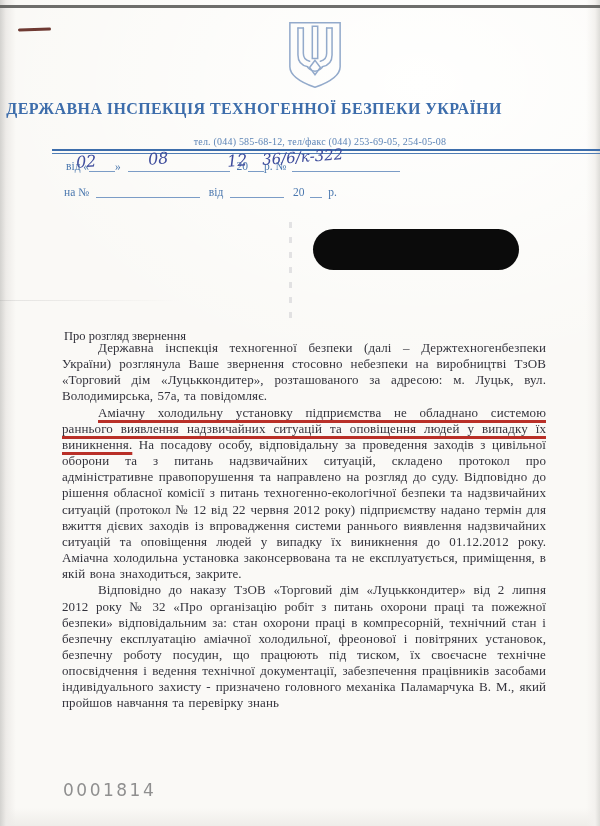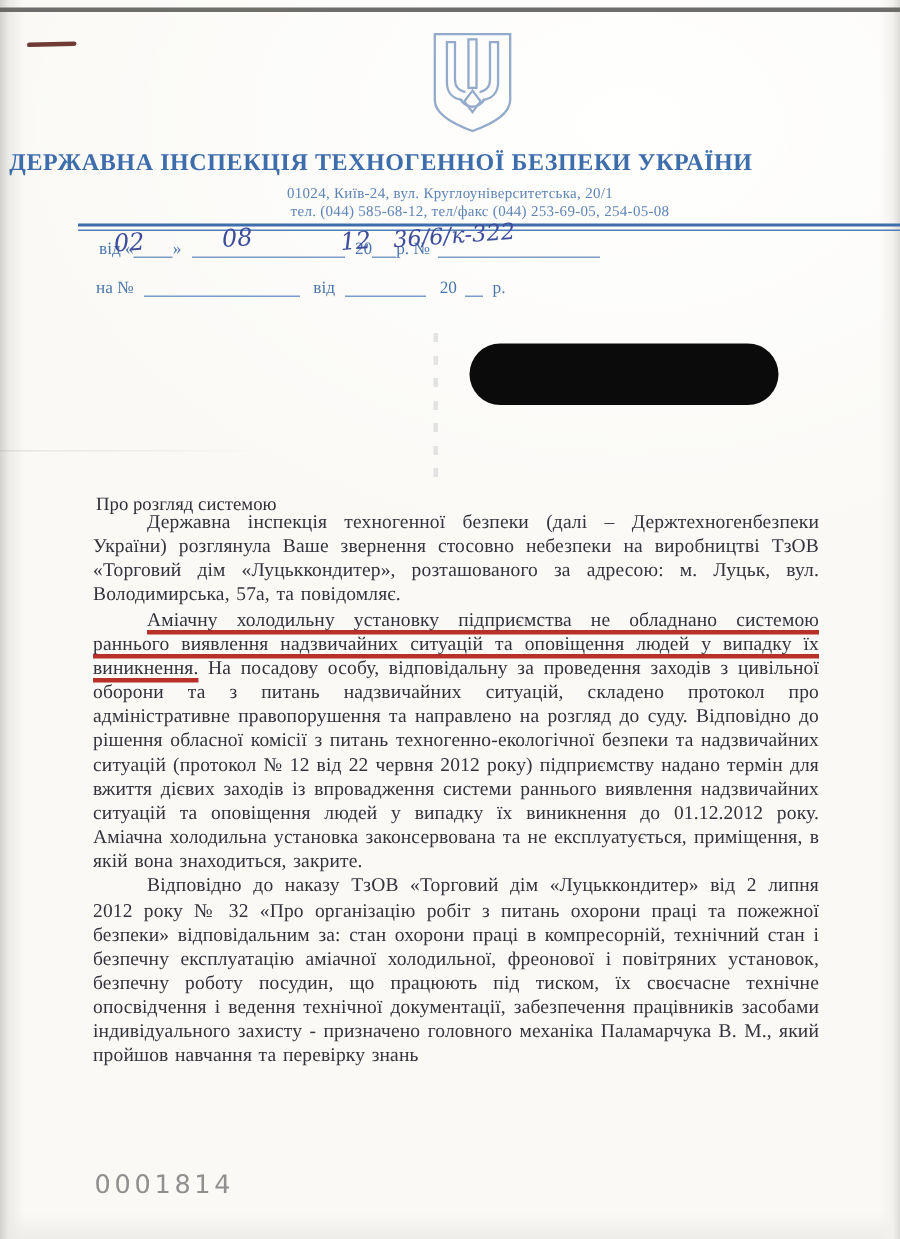--- a/index.html
+++ b/index.html
@@ -64,21 +64,20 @@
       <path d="M51 9 v30 c0 8 -5 12 -11 13"></path>
       <path d="M45 9 v28 c0 5 -3 8 -7 9"></path>
       <path d="M45 9 h6"></path>
       <path d="M29 7 h6 v36 h-6 z"></path>
       <path d="M32 45 l6 8 -6 8 -6 -8 z"></path>
       <path d="M24 53 c3 3 5 4 8 4 s5 -1 8 -4"></path>
     </svg>
   </div>
 
   <div class="agency">ДЕРЖАВНА ІНСПЕКЦІЯ ТЕХНОГЕННОЇ БЕЗПЕКИ УКРАЇНИ</div>
-  <div class="addr addr1">01024, Київ-24, вул. Круглоуніверситетська, 20/1</div>
   <div class="addr addr2">тел. (044) 585-68-12, тел/факс (044) 253-69-05, 254-05-08</div>
 
   <div class="rule-thick"></div>
   <div class="rule-thin"></div>
 
   <div class="refrow" style="left:66px;top:158px;">
     <span>від «</span><span class="blank" style="width:26px;"></span><span>»</span>
     <span class="blank" style="width:102px;margin-left:4px;"></span>
     <span style="margin-left:4px;">20</span><span class="blank" style="width:16px;"></span><span>р. №</span>
     <span class="blank" style="width:108px;margin-left:3px;"></span>
@@ -94,21 +93,21 @@
     <span style="margin-left:6px;">від</span>
     <span class="blank" style="width:54px;margin-left:4px;"></span>
     <span style="margin-left:6px;">20</span>
     <span class="blank" style="width:12px;margin-left:3px;"></span>
     <span style="margin-left:3px;">р.</span>
   </div>
 
   <div class="bleed"></div>
   <div class="redaction"></div>
 
-  <div class="subject">Про розгляд системою</div>
+  <div class="subject">Про розгляд звернення</div>
 
   <div class="body">
     <p>Державна інспекція техногенної безпеки (далі – Держтехногенбезпеки України) розглянула Ваше звернення стосовно небезпеки на виробництві ТзОВ «Торговий дім «Луцьккондитер», розташованого за адресою: м. Луцьк, вул. Володимирська, 57а, та повідомляє.</p>
     <p><span class="underlined-red">Аміачну холодильну установку підприємства не обладнано системою раннього виявлення надзвичайних ситуацій та оповіщення людей у випадку їх виникнення.</span><span> На посадову особу, відповідальну за проведення заходів з цивільної оборони та з питань надзвичайних ситуацій, складено протокол про адміністративне правопорушення та направлено на розгляд до суду. Відповідно до рішення обласної комісії з питань техногенно-екологічної безпеки та надзвичайних ситуацій (протокол № 12 від 22 червня 2012 року) підприємству надано термін для вжиття дієвих заходів із впровадження системи раннього виявлення надзвичайних ситуацій та оповіщення людей у випадку їх виникнення до 01.12.2012 року. Аміачна холодильна установка законсервована та не експлуатується, приміщення, в якій вона знаходиться, закрите.</span></p>
     <p>Відповідно до наказу ТзОВ «Торговий дім «Луцьккондитер» від 2 липня 2012 року № 32 «Про організацію робіт з питань охорони праці та пожежної безпеки» відповідальним за: стан охорони праці в компресорній, технічний стан і безпечну експлуатацію аміачної холодильної, фреонової і повітряних установок, безпечну роботу посудин, що працюють під тиском, їх своєчасне технічне опосвідчення і ведення технічної документації, забезпечення працівників засобами індивідуального захисту - призначено головного механіка Паламарчука В. М., який пройшов навчання та перевірку знань</p>
   </div>
 
   <div class="stamp">0001814</div>
 
 </div>

